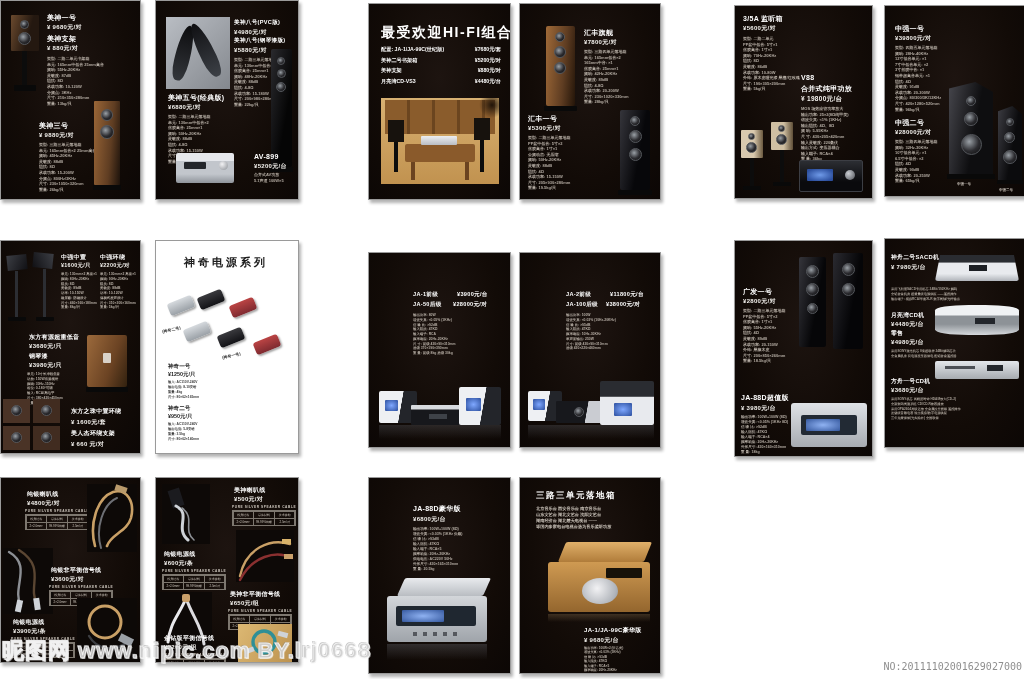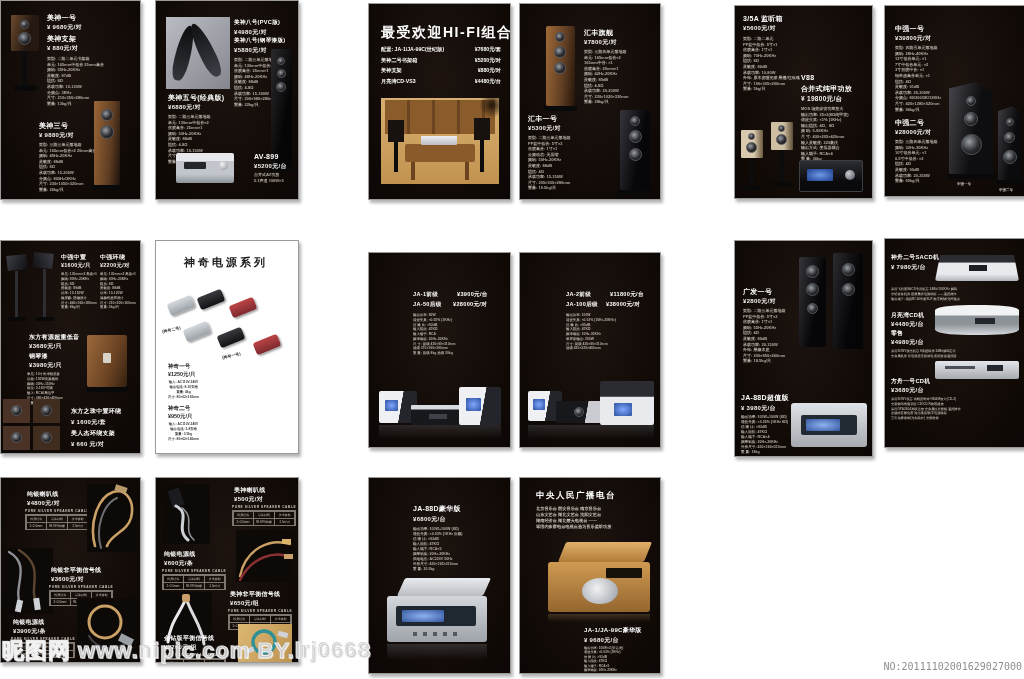--- a/index.html
+++ b/index.html
@@ -1,21 +1,21 @@
 <!DOCTYPE html>
 <html><head>
 <meta charset="utf-8">
 <style>
   html,body{margin:0;padding:0;background:#fff;}
   #sheet{position:relative;width:1024px;height:679px;background:#fff;overflow:hidden;
          font-family:"Liberation Sans","DejaVu Sans",sans-serif;}
   .panel{position:absolute;overflow:hidden;border:1px solid #9a9a9a;
          background:radial-gradient(ellipse at 50% 38%, #1d1410 0%, #120b07 60%, #0c0705 100%);
          box-shadow:2px 3px 3px rgba(0,0,0,.3);}
-  .panel.white{background:#fff;text-align:center;}
+  .panel.white{background:#fff;}
   .t{position:absolute;font-weight:bold;color:#fff;font-size:6.5px;white-space:nowrap;letter-spacing:.3px;}
   .nm{font-size:7px;}
   .price{font-size:6px;color:#f4f2ee;}
   .specs{position:absolute;font-size:4px;line-height:1.4;color:#b3aba2;font-weight:bold;}
   .specs div{white-space:nowrap;}
   .notes{position:absolute;font-size:3.2px;line-height:1.5;color:#a59d94;font-weight:bold;}
   .notes div{white-space:nowrap;}
   .img{position:absolute;}
   .photo{position:absolute;overflow:hidden;}
   .drv{position:absolute;border-radius:50%;
@@ -732,21 +732,21 @@
         <div style="position:absolute;left:9px;top:10px;width:80px;height:20px;background:#1f2730;border-radius:2px;">
           <div style="position:absolute;left:6px;top:4px;width:42px;height:12px;background:radial-gradient(#8fb2f2,#35589e);border-radius:1px;"></div>
         </div>
         <div style="position:absolute;left:26px;top:36px;width:46px;height:4px;background:repeating-linear-gradient(90deg,#55585e 0 4px,transparent 4px 10px);"></div>
       </div>
       <div style="position:absolute;left:4px;top:70px;width:100px;height:16px;background:linear-gradient(rgba(130,135,145,.28),transparent);"></div>
     </div>
   </div>
 
   <div class="panel" style="left:519px;top:477px;width:140px;height:195px">
-    <div class="t" style="left:16px;top:12px;font-size:8.5px;letter-spacing:1.5px">中央人民广播电台</div>
+    <div class="t" style="left:16px;top:12px;font-size:8.5px;letter-spacing:1.5px">三路三单元落地箱</div>
     <div class="specs" style="left:16px;top:28px;font-size:4.2px;color:#cfc8bf">
         <div>北京音乐台    西安音乐台    南京音乐台</div>
         <div>山东文艺台    湖北文艺台    沈阳文艺台</div>
         <div>湖南经济台    湖北楚天电视台 ——</div>
         <div>等国内多家电台电视台选为音乐监听功放</div>
       </div>
     <div class="img" style="left:26px;top:58px;width:108px;height:86px">
       <div style="position:absolute;left:16px;top:6px;width:86px;height:20px;background:linear-gradient(#e0b06a,#b07c3a);transform:skewX(-22deg);border-radius:2px;"></div>
       <div style="position:absolute;left:2px;top:26px;width:102px;height:50px;background:linear-gradient(#cf9a52,#94662e);border-radius:3px;">
         <div style="position:absolute;left:58px;top:6px;width:36px;height:10px;background:#171209;border-radius:1px;"></div>

